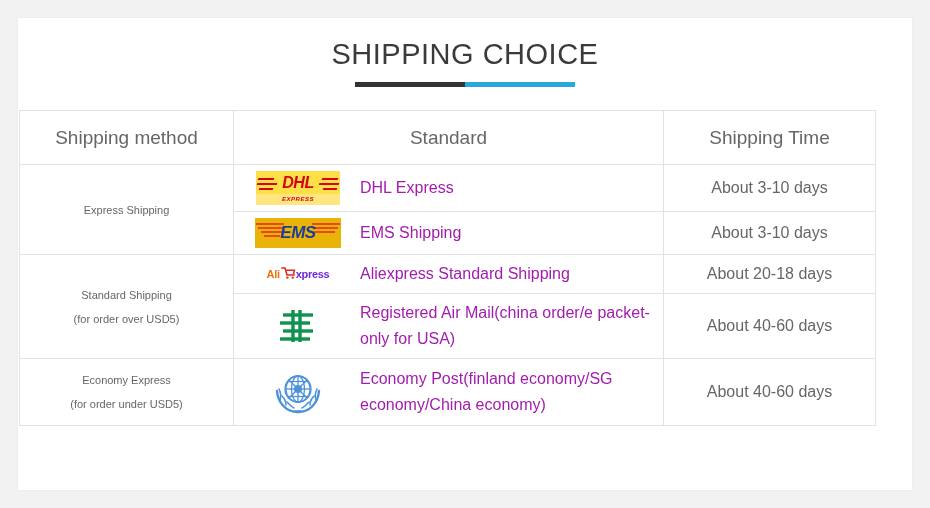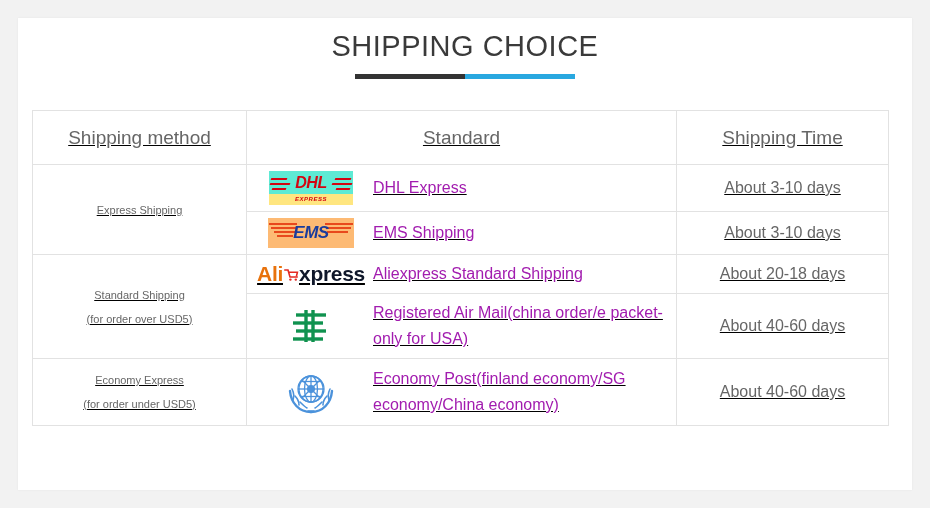--- a/index.html
+++ b/index.html
@@ -24,45 +24,44 @@
     position: relative;
     width: 894px;
     height: 472px;
     background: #ffffff;
     box-shadow: 0 0 2px rgba(0,0,0,0.06);
   }
 
   
   .title-block {
     text-align: center;
-    padding-top: 8px;
+    padding-top: 16px;
   }
   .title {
     font-size: 29px;
     letter-spacing: 0.5px;
     color: #3a3a3a;
     font-weight: 400;
     line-height: 40px;
   }
   .title-rule {
     margin: 8px auto 0;
     width: 220px;
     height: 5px;
     display: flex;
   }
   .rule-dark { flex: 1; background: #333333; }
   .rule-blue { flex: 1; background: #29a8e0; }
 
   
   .table-wrap {
     position: absolute;
-    left: 14px;
+    left: 1px;
     top: 92px;
     width: 856px;
-    text-decoration: underline;
   }
   table.ship {
     width: 856px;
     border-collapse: collapse;
     table-layout: fixed;
   }
   table.ship td, table.ship th {
     border: 1px solid #e2e2e2;
     vertical-align: middle;
     text-align: center;
@@ -108,21 +107,21 @@
     width: 92px;
     min-width: 92px;
     display: flex;
     align-items: center;
     justify-content: center;
   }
 
   
   .logo-dhl {
     width: 84px; height: 34px;
-    background: #5eead4;
+    background: #fde047;
     position: relative;
     overflow: hidden;
   }
   .logo-dhl .dhl-text {
     position: absolute;
     top: 3px; left: 0; right: 0;
     text-align: center;
     font-family: "Liberation Sans", sans-serif;
     font-style: italic;
     font-weight: bold;
@@ -156,21 +155,21 @@
     position: absolute;
     bottom: 0; left: 0; right: 0;
     height: 11px;
     background: #ffe680;
   }
 
   
   .logo-ems {
     width: 86px; height: 30px;
     position: relative;
-    background: #fdba74;
+    background: #eab308;
   }
   .logo-ems .ems-text {
     position: absolute;
     left: 50%; top: 50%;
     transform: translate(-50%, -52%);
     font-style: italic;
     font-weight: bold;
     font-size: 17px;
     color: #1a3c9c;
     letter-spacing: -0.5px;
@@ -189,25 +188,25 @@
   .logo-ems .l4 { top: 17px; width: 16px; left: 9px; }
   .logo-ems .r1 { top: 5px;  width: 28px; }
   .logo-ems .r2 { top: 9px;  width: 25px; right: 3px; }
   .logo-ems .r3 { top: 13px; width: 21px; right: 6px; }
 
   
   .logo-ali {
     display: flex;
     align-items: center;
     font-weight: bold;
-    font-size: 21px;
+    font-size: 11px;
     letter-spacing: -0.3px;
   }
   .logo-ali .ali { color: #e8720c; }
-  .logo-ali .xp  { color: #0f172a; }
+  .logo-ali .xp  { color: #6d28d9; }
   .logo-ali .cart {
     display: inline-block;
     margin: 0 0px 0 1px;
     line-height: 1;
   }
 
   
   .logo-post { width: 46px; height: 40px; }
 
   

